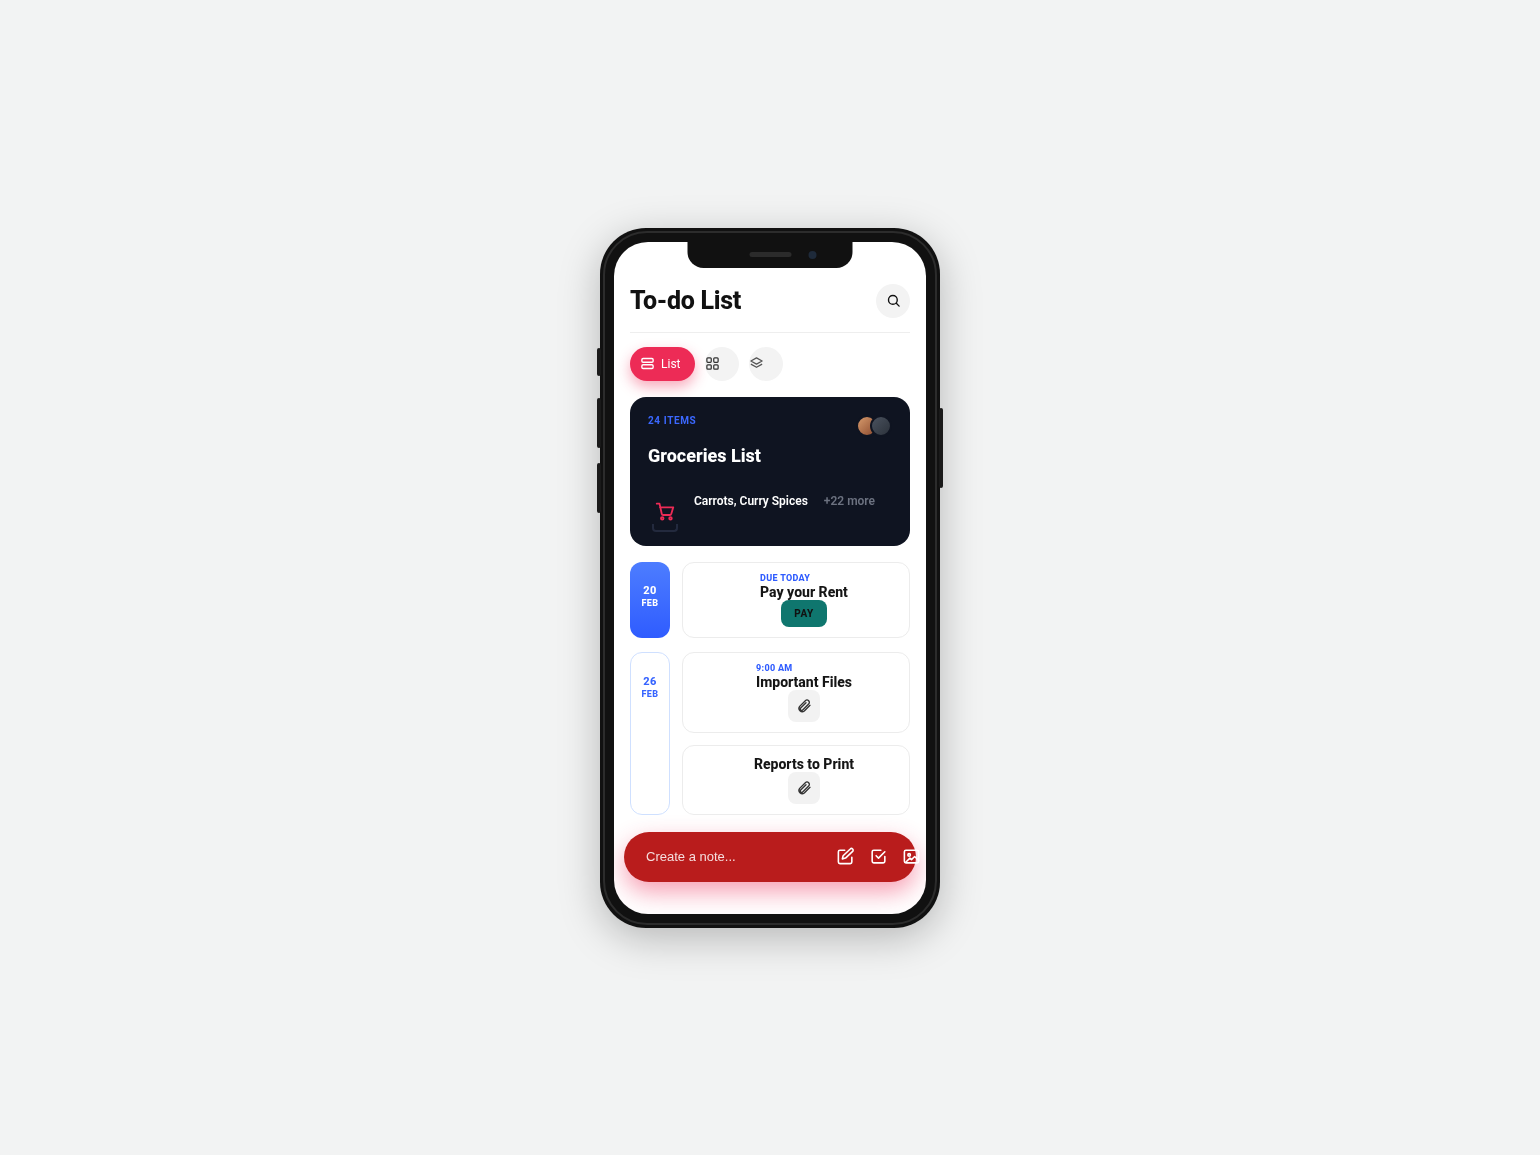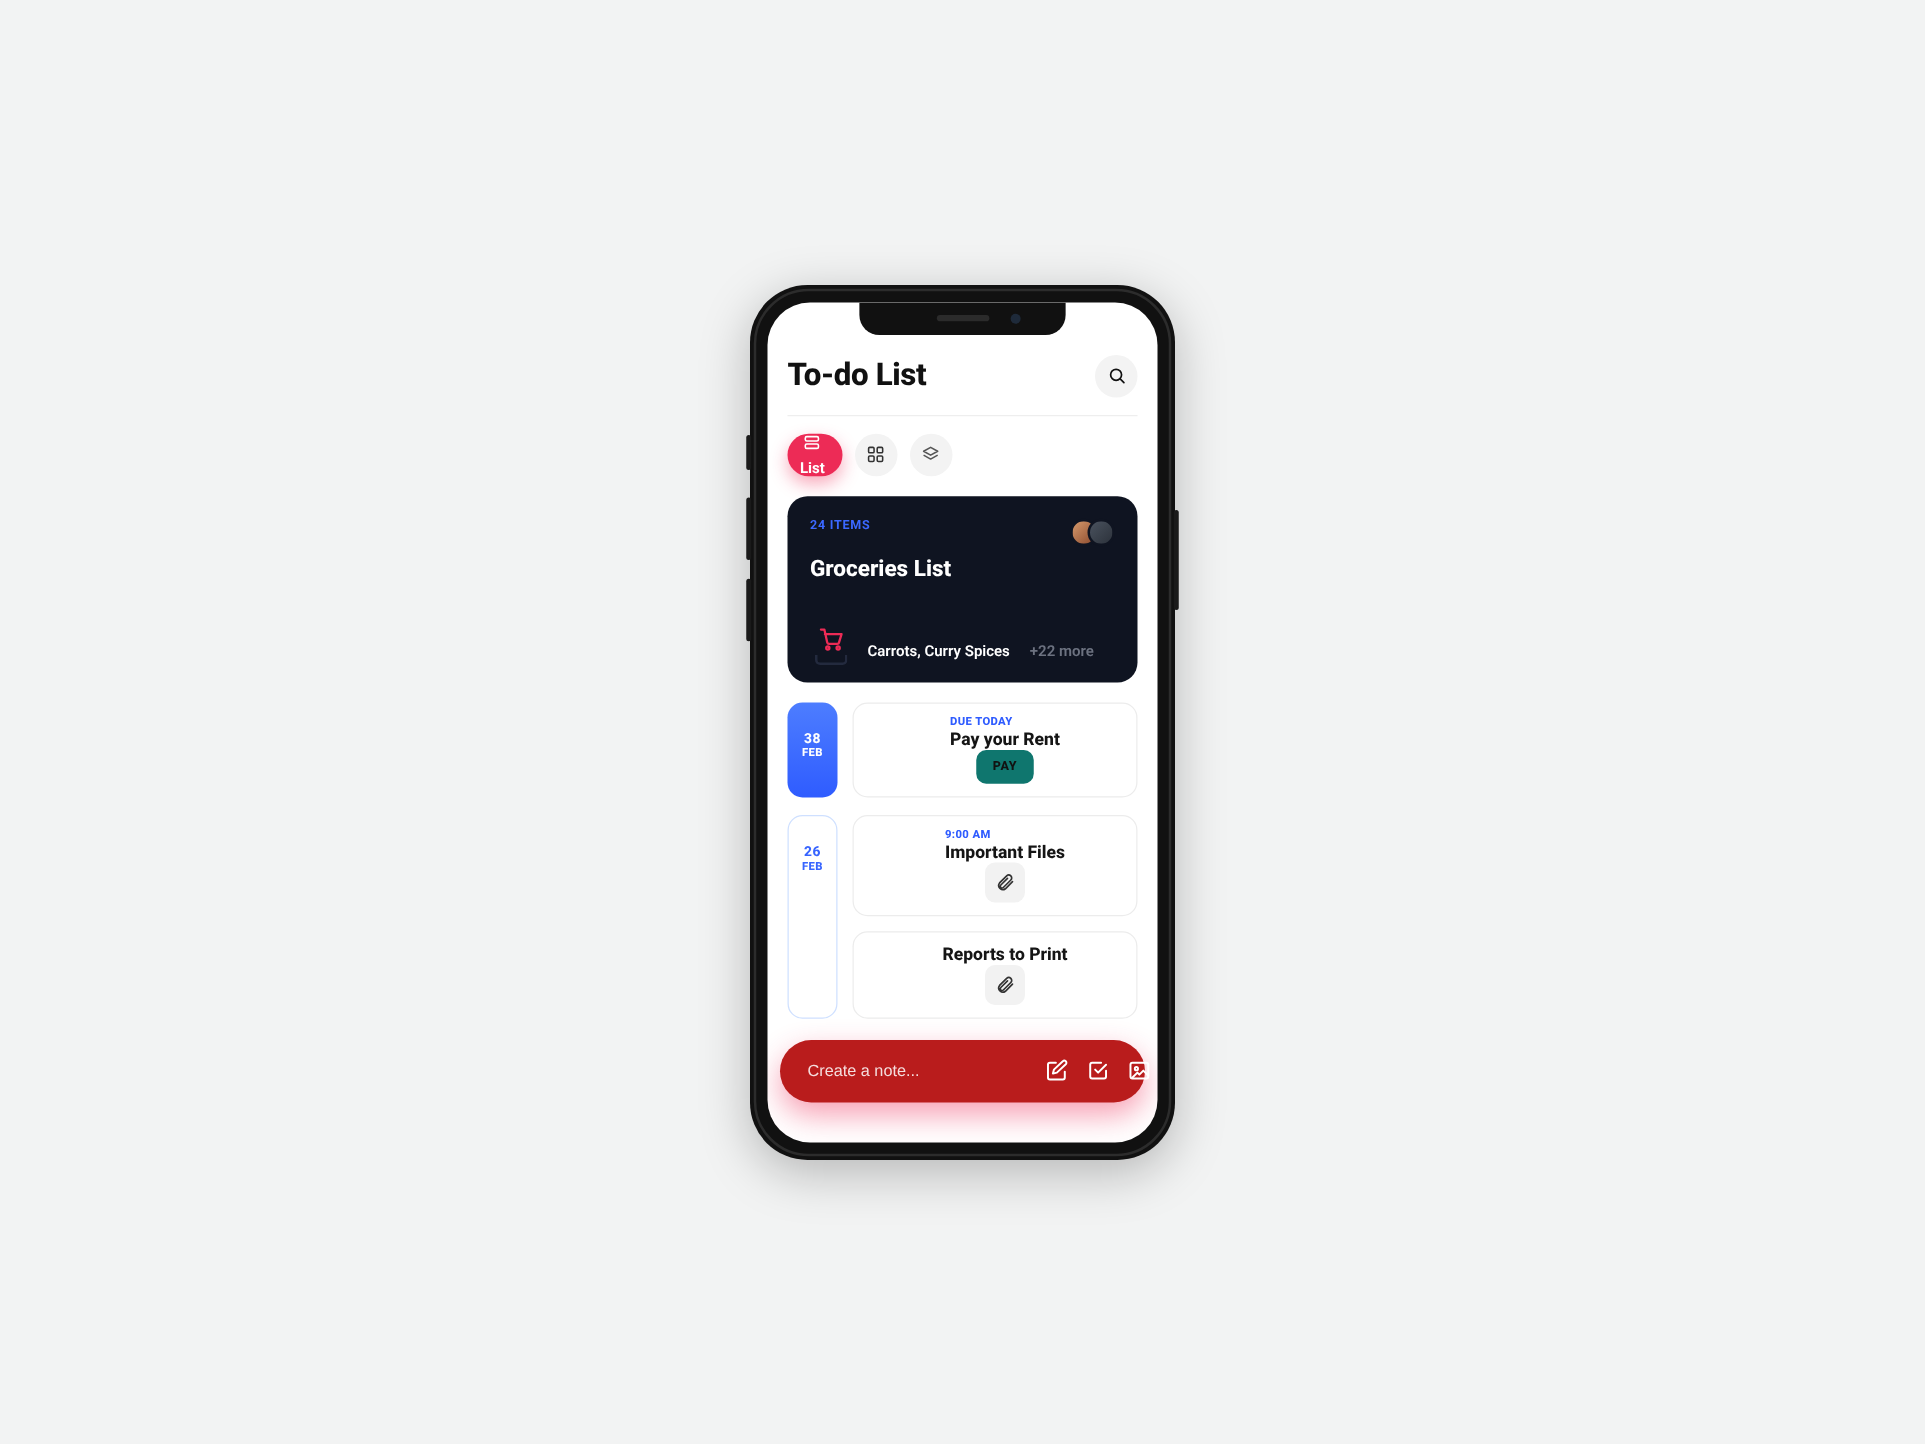--- a/index.html
+++ b/index.html
@@ -114,26 +114,25 @@
   .view-tabs {
     display: flex;
     gap: 10px;
     padding: 14px 0 16px 0;
   }
   .tab {
     height: 34px;
     border-radius: 17px;
     display: flex;
     align-items: center;
-    justify-content: center;
+    justify-content: flex-start;
     background: #f3f3f3;
     color: #2a2a2a;
     font-size: 12px;
-    font-weight: 700;
-    flex-direction: column;
+    font-weight: 400;
   }
   .tab.pill {
     background: #ed2b56;
     color: #fff;
     padding: 0 14px 0 10px;
     gap: 6px;
     box-shadow: 0 6px 14px rgba(237,43,86,0.4);
   }
   .tab.icon-only {
     width: 34px;
@@ -168,21 +167,21 @@
     width: 22px; height: 22px;
     border-radius: 50%;
     border: 2px solid #0f1421;
     margin-left: -8px;
   }
   .avatars .av:first-child { background: linear-gradient(135deg,#d69a6c,#8b4a2e); margin-left:0;}
   .avatars .av:last-child { background: linear-gradient(135deg,#4a525e,#2c323b); }
 
   .featured-sub {
     display: flex;
-    align-items: flex-end;
+    align-items: flex-start;
     gap: 12px;
     font-size: 12px;
     font-weight: 600;
   }
   .cart-icon-wrap {
     width: 34px; height: 34px;
     display: flex;
     align-items: center;
     justify-content: center;
     position: relative;
@@ -423,21 +422,21 @@
               <path d="M3 4h3l2.5 11.2a1.5 1.5 0 0 0 1.5 1.2h7.3a1.5 1.5 0 0 0 1.5-1.2L21 8H6.5"></path>
             </svg>
           </div>
           <span>Carrots, Curry Spices</span>
           <span class="more">+22 more</span>
         </div>
       </div>
 
       <div class="day-row">
         <div class="date-col filled">
-          <span class="day">38</span>
+          <span class="day">20</span>
           <span class="mon">FEB</span>
         </div>
         <div class="events">
           <div class="event-card">
             <div>
               <div class="meta">DUE TODAY</div>
               <div class="name">Pay your Rent</div>
             </div>
             <div class="action-btn">PAY</div>
           </div>

